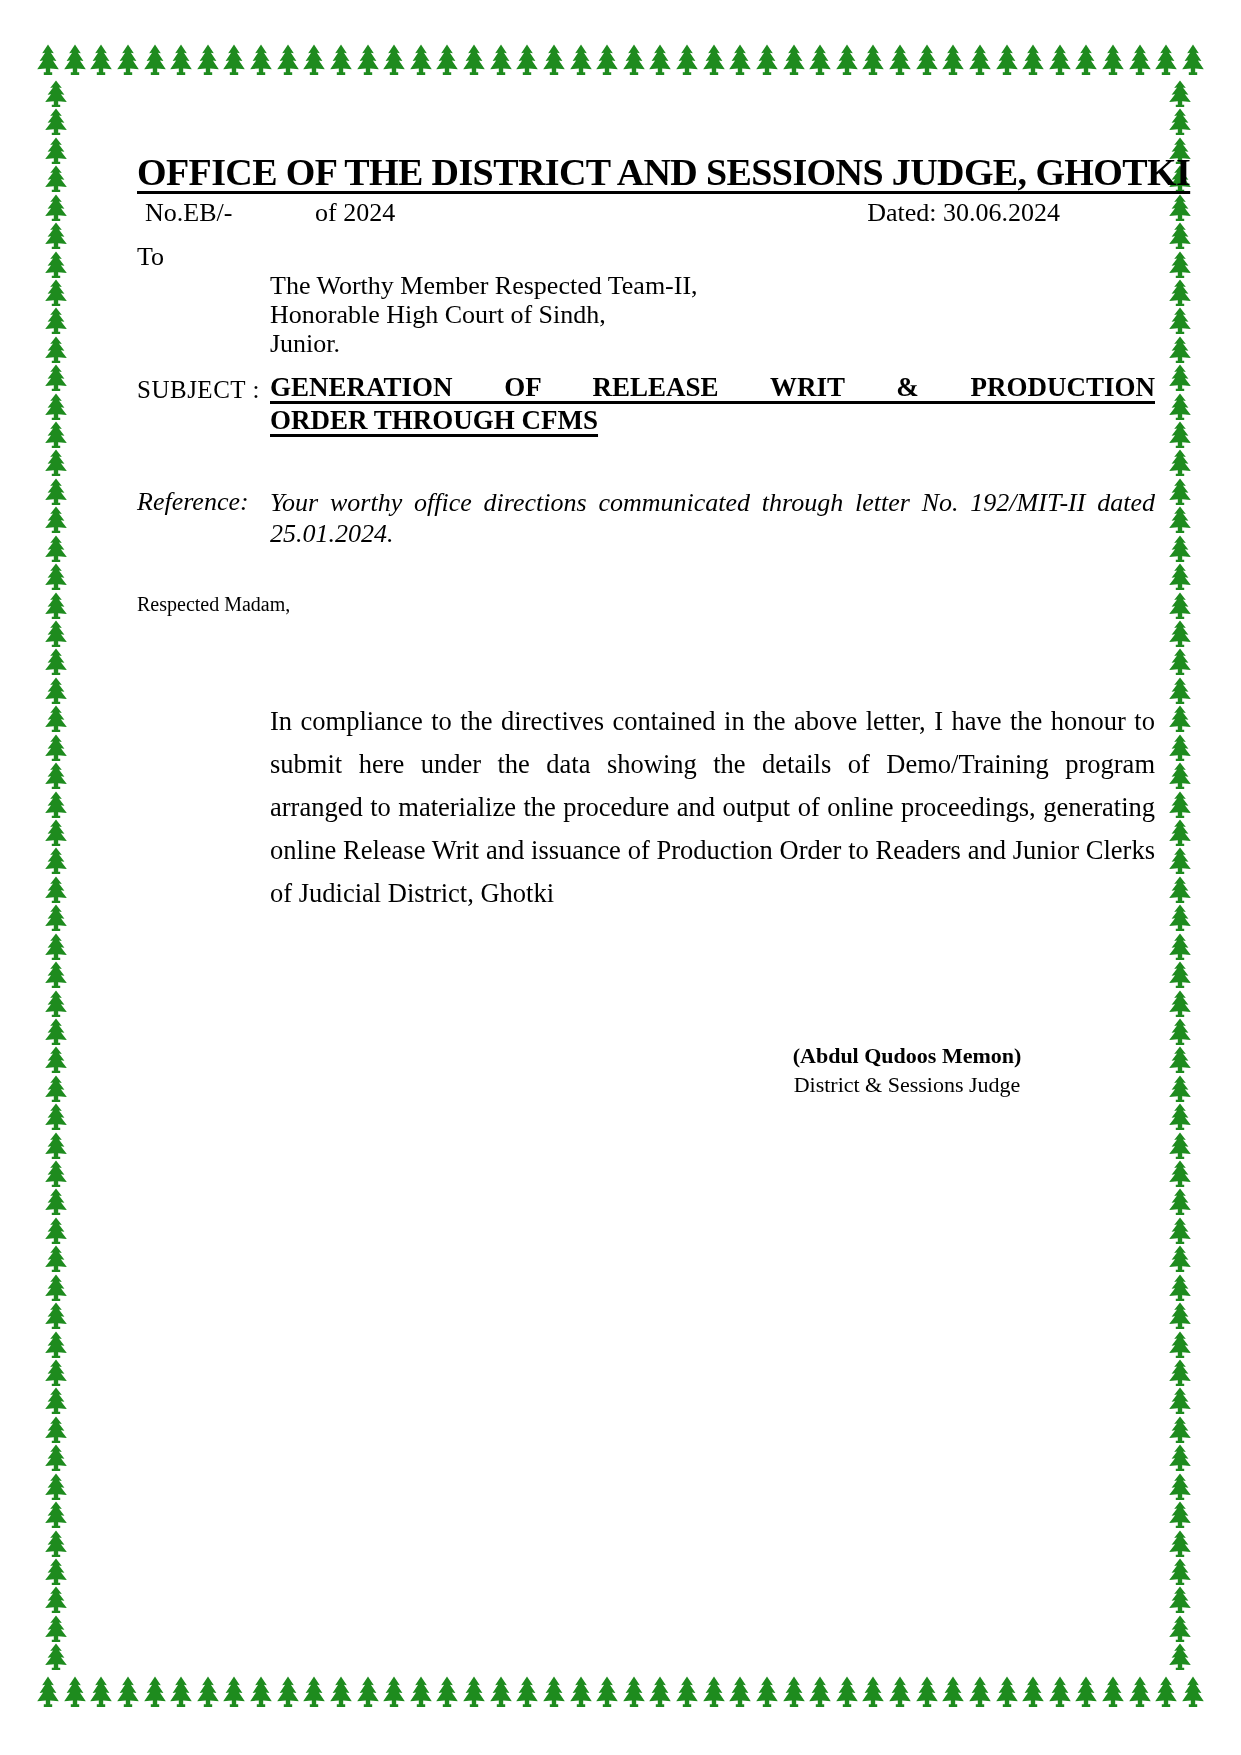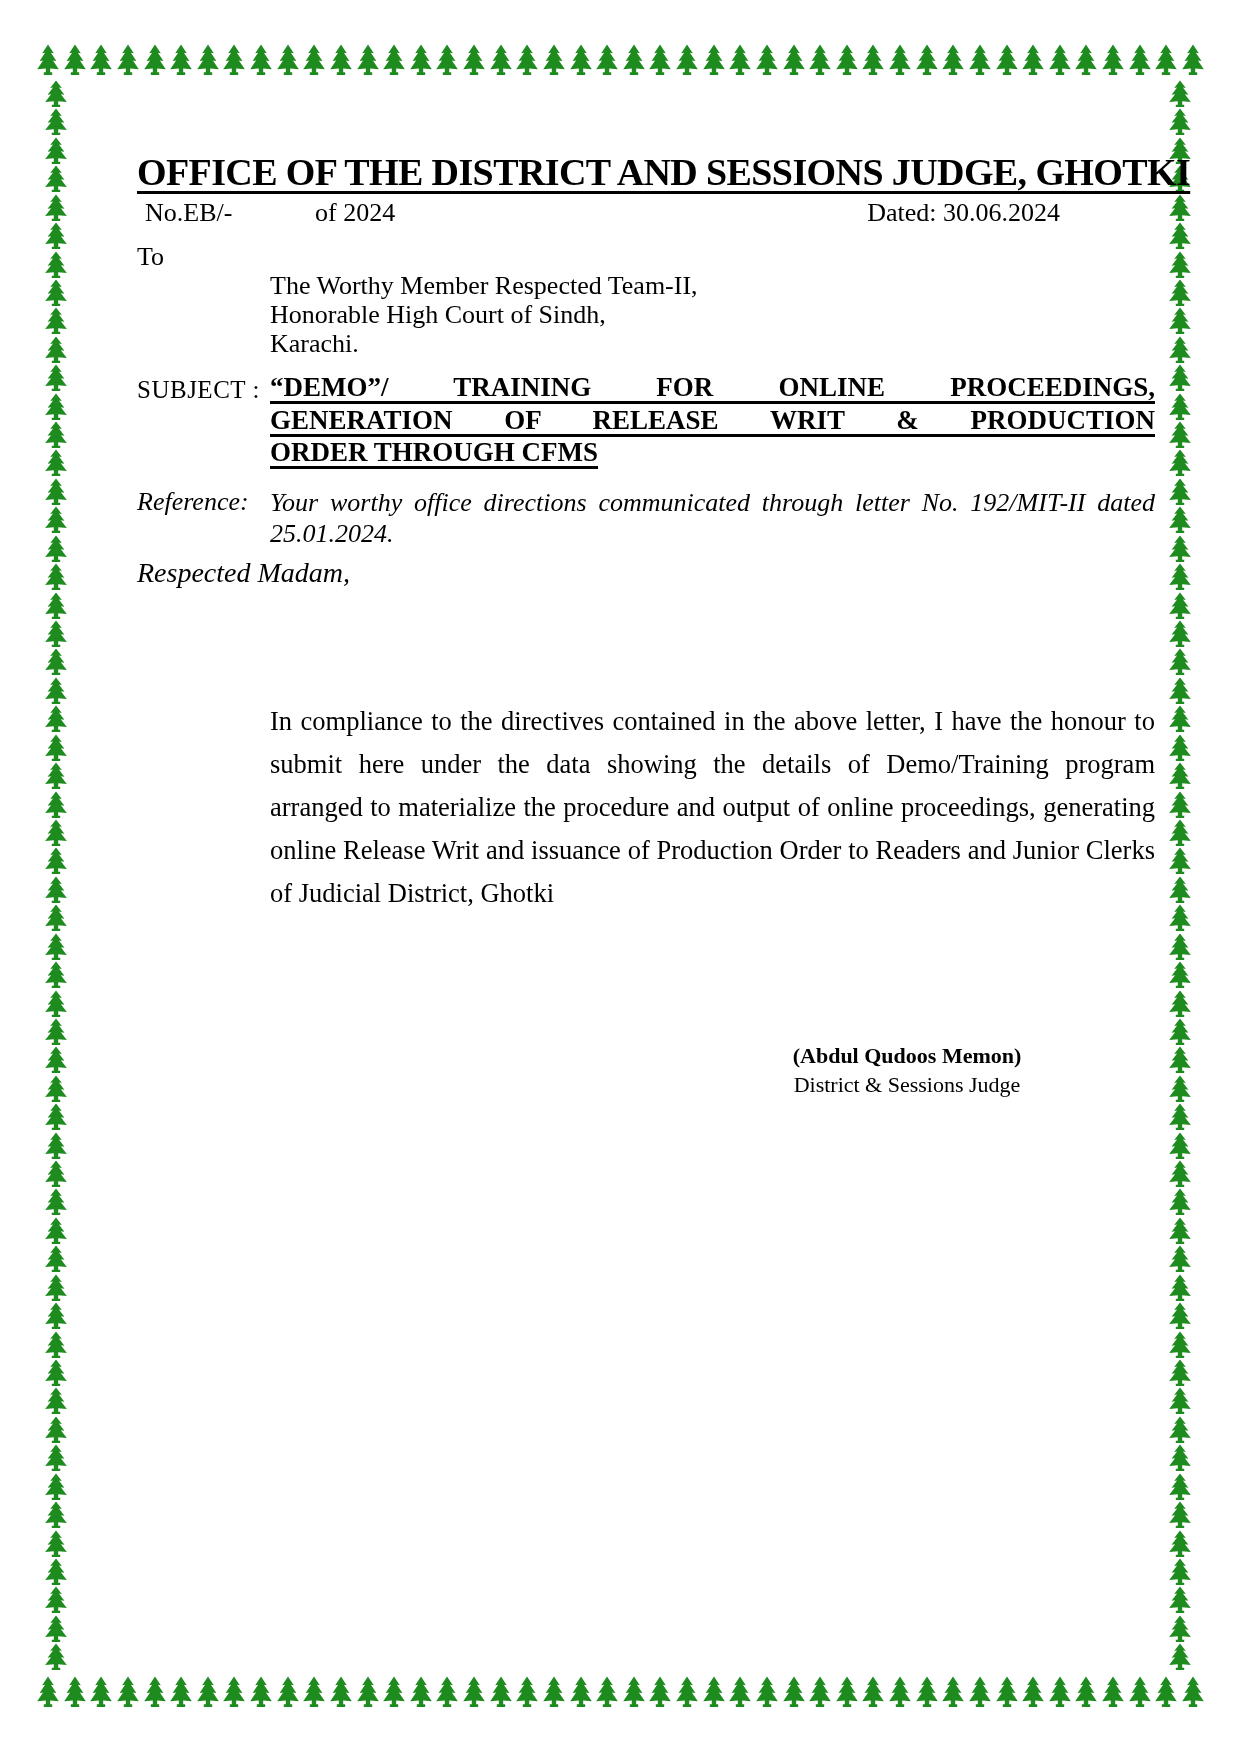--- a/index.html
+++ b/index.html
@@ -33,21 +33,21 @@
   .address{top:247px;left:133px;font-size:26px;line-height:29px;}
   .subject-label{top:352px;left:0;font-size:25px;letter-spacing:0.5px;}
   .subject-text{top:347px;left:133px;width:885px;font-size:27px;font-weight:bold;line-height:32.5px;}
   .subject-text div{
     text-align:justify;text-align-last:justify;
     text-decoration:underline;text-decoration-thickness:2.5px;text-underline-offset:5px;
   }
   .subject-text div.last{text-align-last:left;}
   .reference-label{top:463px;left:0;font-size:26px;font-style:italic;}
   .reference-text{top:463px;left:133px;width:885px;font-size:26px;font-style:italic;line-height:31px;text-align:justify;}
-  .greeting{top:533px;left:0;font-size:28px;font-style:italic;}
+  .greeting{top:569px;left:0;font-size:20px;}
   .body-par{top:676px;left:133px;width:885px;font-size:26.5px;line-height:43px;text-align:justify;}
   .sincerely{top:952px;left:570px;width:448px;text-align:center;font-size:27px;font-weight:bold;}
   .signature{top:1018px;left:546px;width:448px;text-align:center;font-size:22px;line-height:28.5px;}
   .signature .name{font-weight:bold;}
 </style>
 </head>
 <body>
 
 <div id="border-top" class="tree-strip h" style="color: rgb(30, 139, 30);">
     <svg viewBox="0 0 24 30" preserveAspectRatio="none">
@@ -666,26 +666,25 @@
     <span class="ref-no">No.EB/-</span>
     <span class="ref-year">of 2024</span>
     <span class="dated">Dated: 30.06.2024</span>
   </div>
 
   <div class="to-line">To</div>
 
   <div class="address">
     <div>The Worthy Member Respected Team-II,</div>
     <div>Honorable High Court of Sindh,</div>
-    <div>Karachi.</div>
+    <div>Junior.</div>
   </div>
 
   <div class="subject-label">SUBJECT :</div>
   <div class="subject-text">
-    <div>“DEMO”/ TRAINING FOR ONLINE PROCEEDINGS,</div>
     <div>GENERATION OF RELEASE WRIT &amp; PRODUCTION</div>
     <div class="last">ORDER THROUGH CFMS</div>
   </div>
 
   <div class="reference-label">Reference:</div>
   <div class="reference-text">Your worthy office directions communicated through letter No. 192/MIT-II dated 25.01.2024.</div>
 
   <div class="greeting">Respected Madam,</div>
 
   <div class="body-par">In compliance to the directives contained in the above letter, I have the honour to submit here under the data showing the details of Demo/Training program arranged to materialize the procedure and output of online proceedings, generating online Release Writ and issuance of Production Order to Readers and Junior Clerks of Judicial District, Ghotki</div>

